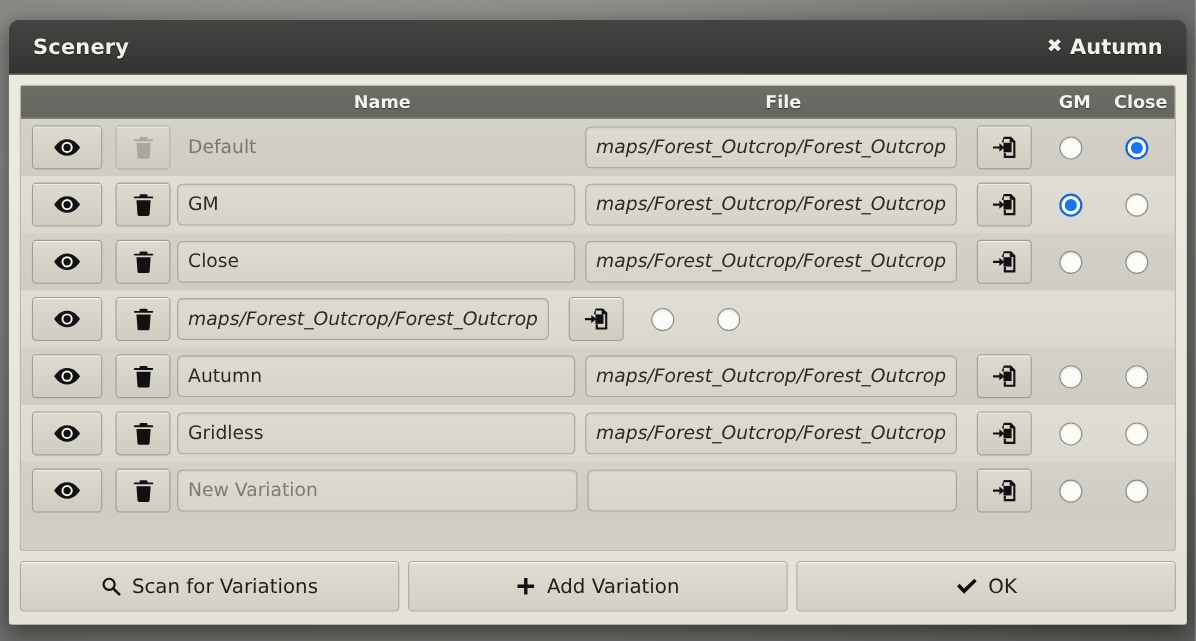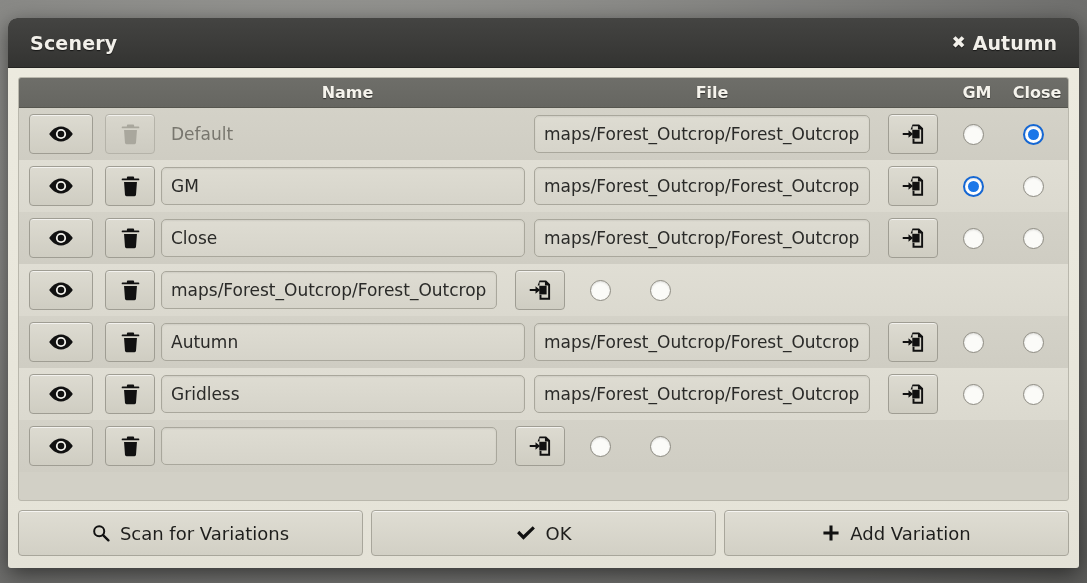--- a/index.html
+++ b/index.html
@@ -157,21 +157,21 @@
   }
   .field.readonly {
     border-color: transparent;
     background: transparent;
     box-shadow: none;
     color: #78766e;
     cursor: default;
   }
   .field.placeholder { color: #7d7b73; }
   .field.name-field  { margin-right: 9px; }
-  .field.file-field  { margin-right: 12px; }
+  .field.file-field  { margin-right: 12px; font-style: italic; }
 
   
   .radio-wrap { display: flex; align-items: center; justify-content: center; }
   .radio {
     width: 21px; height: 21px; border-radius: 50%;
     border: 1px solid #8d8b82;
     background: #fbfbf8;
     display: flex; align-items: center; justify-content: center;
     cursor: pointer;
     box-shadow: inset 0 1px 2px rgba(0,0,0,0.12);
@@ -493,20 +493,23 @@
                   </g>
                 </svg>
               </div>
             </div>
             <div class="col-trash">
               <div class="btn small">
                 <svg width="19" height="21" viewBox="0 0 20 22">
                   <path d="M7.2 0.6 h5.6 a1 1 0 0 1 1 1 v1.1 h4.6 a0.9 0.9 0 0 1 0 1.8 H1.6 a0.9 0.9 0 0 1 0-1.8 h4.6 V1.6 a1 1 0 0 1 1-1 Z M3.2 6.2 h13.6 l-1 13.6 a1.6 1.6 0 0 1 -1.6 1.5 H5.8 a1.6 1.6 0 0 1 -1.6 -1.5 Z" fill="#111"></path>
                 </svg>
               </div>
+            </div>
+            <div class="col-name">
+              <div class="field name-field placeholder">New Variation</div>
             </div>
             <div class="col-file">
               <div class="field file-field"></div>
             </div>
             <div class="col-browse">
               <div class="btn small">
                 <svg width="22" height="22" viewBox="0 0 24 24">
                   <path d="M11.5 1.5 h7.2 l4.3 4.3 v16.7 h-11.5 v-5.3 h2.1 v3.2 h7.3 V7.2 h-3.5 V3.6 h-5.9 v3.6 h-2.1 Z" fill="#111"></path>
                   <rect x="11.2" y="7.4" width="8" height="9.4" fill="#111"></rect>
                   <path d="M0.8 11 h6.3 v-3 l5 4.1 l-5 4.1 v-3 H0.8 Z" fill="#111"></path>
@@ -529,30 +532,30 @@
           <span class="gicon">
             <svg width="18" height="18" viewBox="0 0 20 20">
               <circle cx="8" cy="8" r="5.6" fill="none" stroke="#111" stroke-width="2.2"></circle>
               <line x1="12.3" y1="12.3" x2="18.2" y2="18.2" stroke="#111" stroke-width="2.6" stroke-linecap="round"></line>
             </svg>
           </span>
           <span>Scan for Variations</span>
         </div>
         <div class="footer-btn">
           <span class="gicon">
+            <svg width="18" height="18" viewBox="0 0 20 20">
+              <path d="M8.3 1.6 h3.4 v6.7 h6.7 v3.4 h-6.7 v6.7 h-3.4 v-6.7 h-6.7 v-3.4 h6.7 Z" fill="#111"></path>
+            </svg>
+          </span>
+          <span>Add Variation</span>
+        </div>
+        <div class="footer-btn">
+          <span class="gicon">
             <svg width="20" height="17" viewBox="0 0 22 18">
               <path d="M1.2 8.6 L3.6 6 L8.2 10.6 L18.4 0.9 L20.8 3.4 L8.2 16 Z" fill="#111"></path>
             </svg>
           </span>
           <span>OK</span>
         </div>
-        <div class="footer-btn">
-          <span class="gicon">
-            <svg width="18" height="18" viewBox="0 0 20 20">
-              <path d="M8.3 1.6 h3.4 v6.7 h6.7 v3.4 h-6.7 v6.7 h-3.4 v-6.7 h-6.7 v-3.4 h6.7 Z" fill="#111"></path>
-            </svg>
-          </span>
-          <span>Add Variation</span>
-        </div>
       </div>
 
   </div>
 </div>
 
 </body></html>

